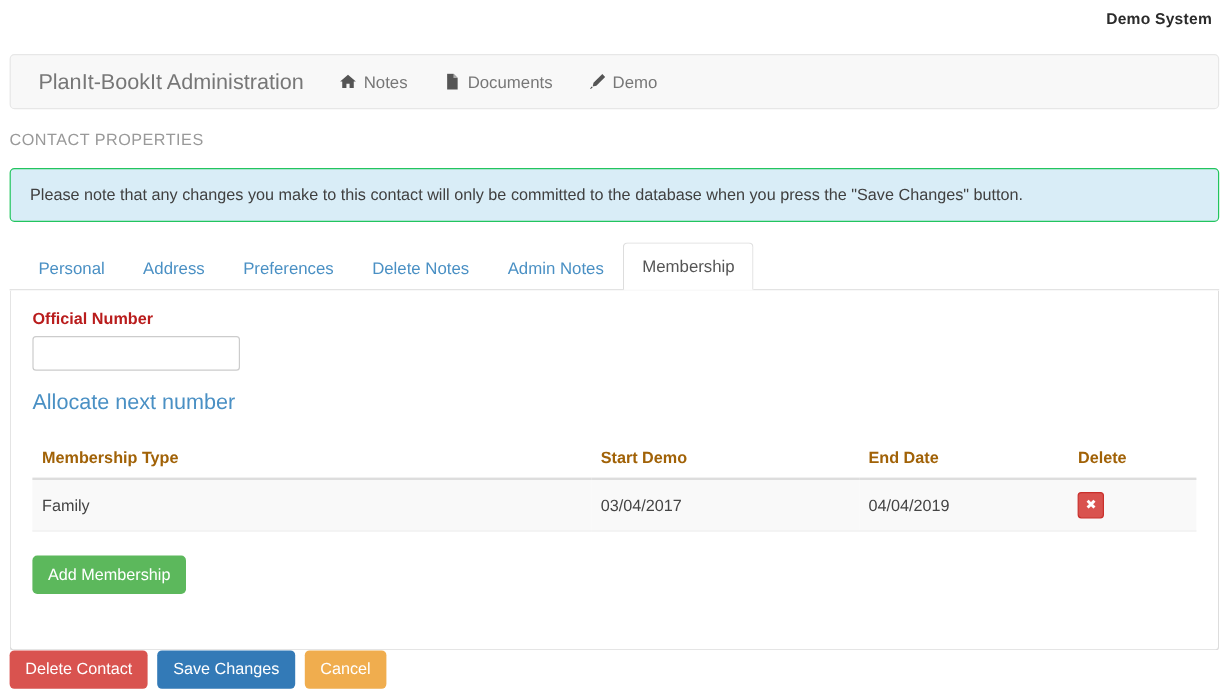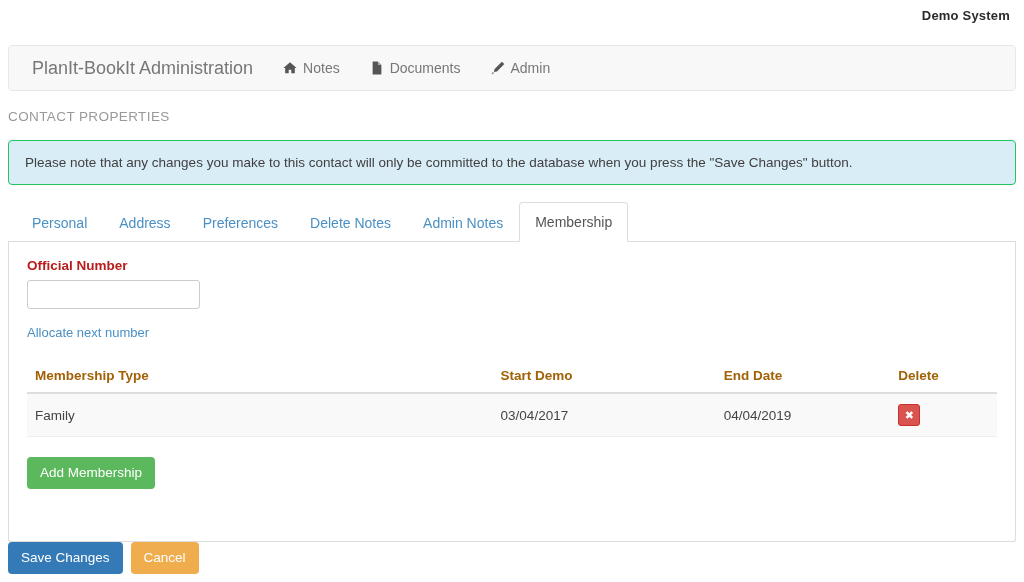--- a/index.html
+++ b/index.html
@@ -157,21 +157,21 @@
     padding: 4px 8px;
     font-size: 13.5px;
     font-family: "Liberation Sans", sans-serif;
     color: #555555;
     box-sizing: border-box;
     outline: none;
   }
   .link {
     display: inline-block;
     margin-top: 16px;
-    font-size: 13px;
+    font-size: 18px;
     color: #4a90c4;
     text-decoration: none;
     cursor: pointer;
   }
 
   
   table.memb {
     width: 100%;
     border-collapse: collapse;
     margin-top: 20px;
@@ -271,21 +271,21 @@
         <span>Documents</span>
       </a>
 
       <a class="nav-link">
         <span class="nav-icon">
           <svg viewBox="0 0 16 16" width="14" height="14" fill="currentColor">
             <path d="M12.5 0.8l2.7 2.7-8.4 8.4-3.5 0.8 0.8-3.5 8.4-8.4z"></path>
             <path d="M2.2 12.6L0.6 15.4l2.8-1.6-1.2-1.2z"></path>
           </svg>
         </span>
-        <span>Admin</span>
+        <span>Demo</span>
       </a>
 
     </div>
   </div>
 
   <div class="section-title">CONTACT PROPERTIES</div>
 
   <div class="alert">Please note that any changes you make to this contact will only be committed to the database when you press the "Save Changes" button.</div>
 
   <div class="tabs-wrap">
@@ -329,17 +329,18 @@
       </table>
 
       <div class="add-btn-wrap">
         <button class="btn btn-success">Add Membership</button>
       </div>
 
     </div>
   </div>
 
   <div class="footer-buttons">
+    <button class="btn btn-danger">Delete Contact</button>
     <button class="btn btn-primary">Save Changes</button>
     <button class="btn btn-warning">Cancel</button>
   </div>
 
 </div>
 
 </body></html>

